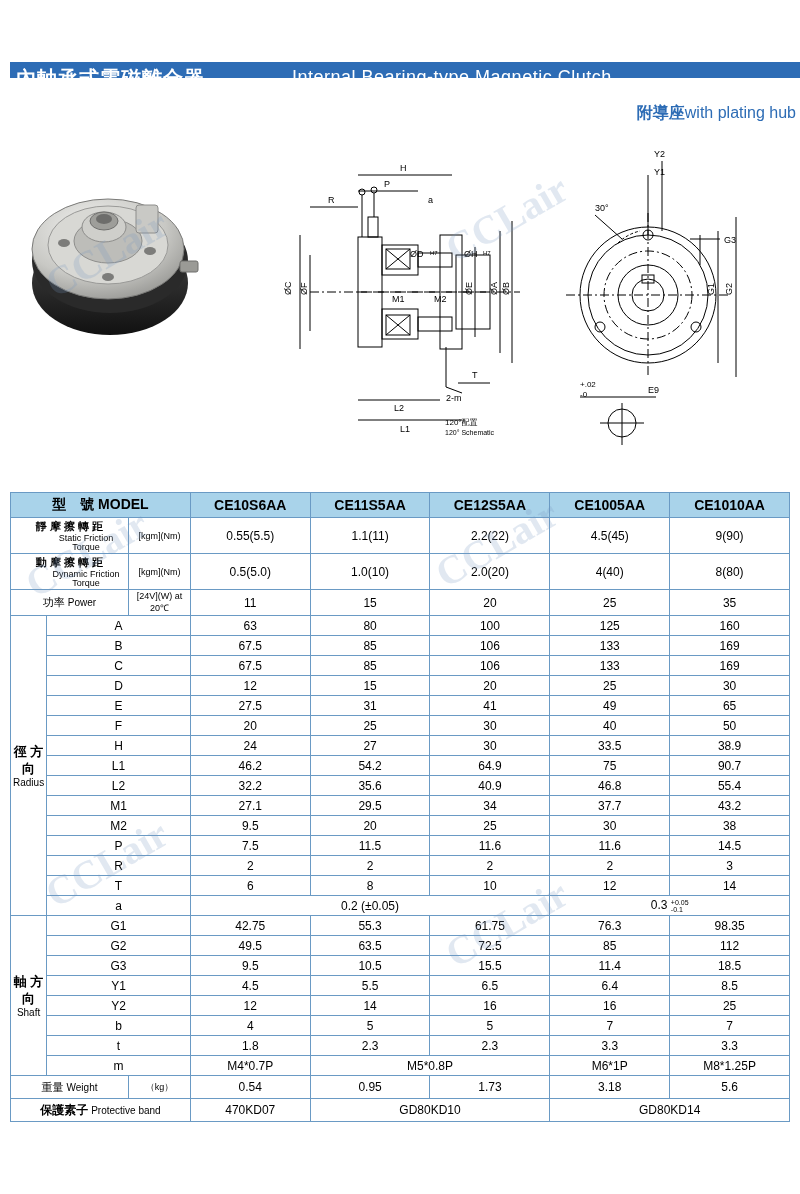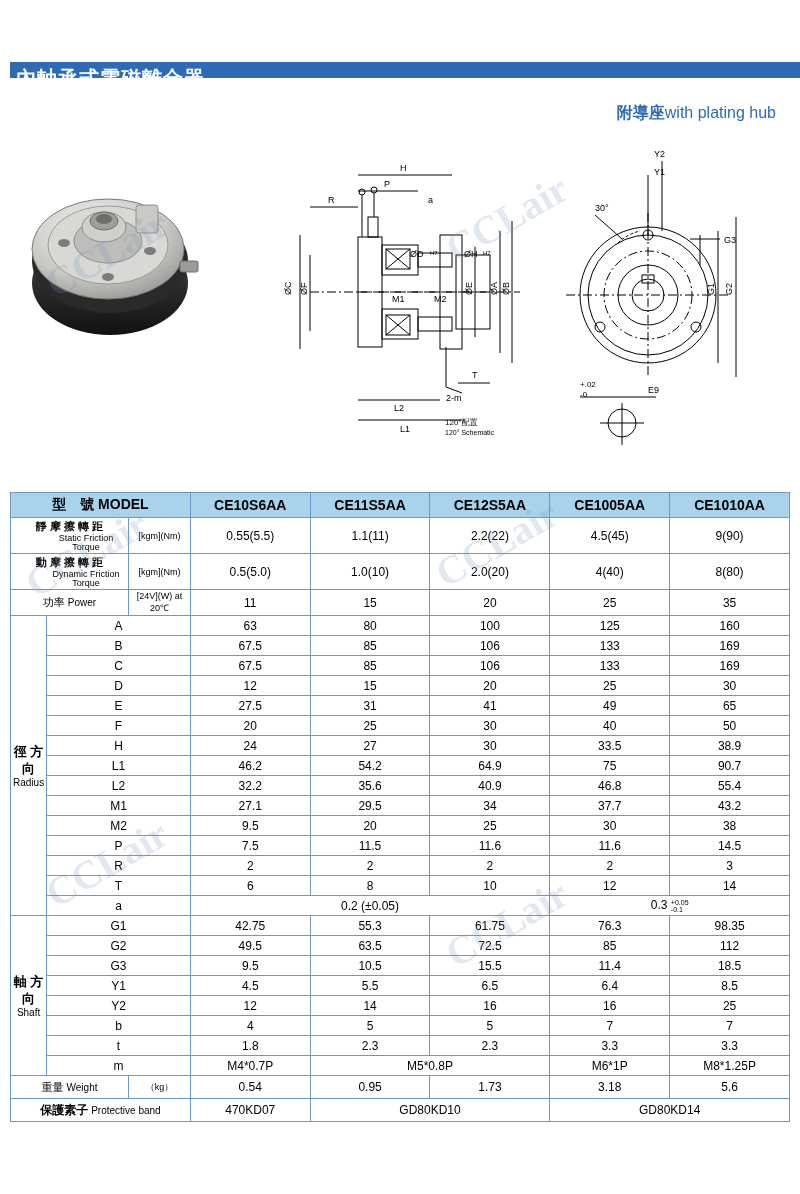--- a/index.html
+++ b/index.html
@@ -32,21 +32,21 @@
   }
   .blue-bar .cn{
     position:absolute;left:6px;top:3px;
     color:#fff;font-size:20px;font-weight:bold;letter-spacing:1px;
   }
   .blue-bar .en{
     position:absolute;left:282px;top:5px;
     color:#fff;font-size:18px;letter-spacing:.5px;
   }
   .sub-right{
-    position:absolute;right:24px;top:103px;
+    position:absolute;right:4px;top:103px;
     font-size:16px;font-weight:bold;color:#2d6cb5;
   }
   .sub-right .plain{font-weight:normal;}
 
   
   .drawing{position:relative;height:345px;}
   .photo{
     position:absolute;left:18px;top:30px;width:190px;height:190px;
   }
   .dwg-svg{position:absolute;left:250px;top:0px;}
@@ -99,20 +99,21 @@
   .sub{font-size:9px;display:block;line-height:9px;margin-left:33px;}
   .unit{font-size:9px;}
   .frac{display:inline-block;font-size:7px;line-height:7px;vertical-align:middle;text-align:left;}
 </style>
 </head>
 <body>
 
 <div class="header">
   <div class="blue-bar">
     <span class="cn">內軸承式電磁離合器</span>
+    <span class="en">Internal Bearing-type Magnetic Clutch</span>
   </div>
   <div class="sub-right">
     <span>附導座</span><span class="plain">with plating hub</span>
   </div>
 </div>
 
 <div class="drawing">
 
   <svg class="photo" viewBox="0 0 190 190">
     <defs>

